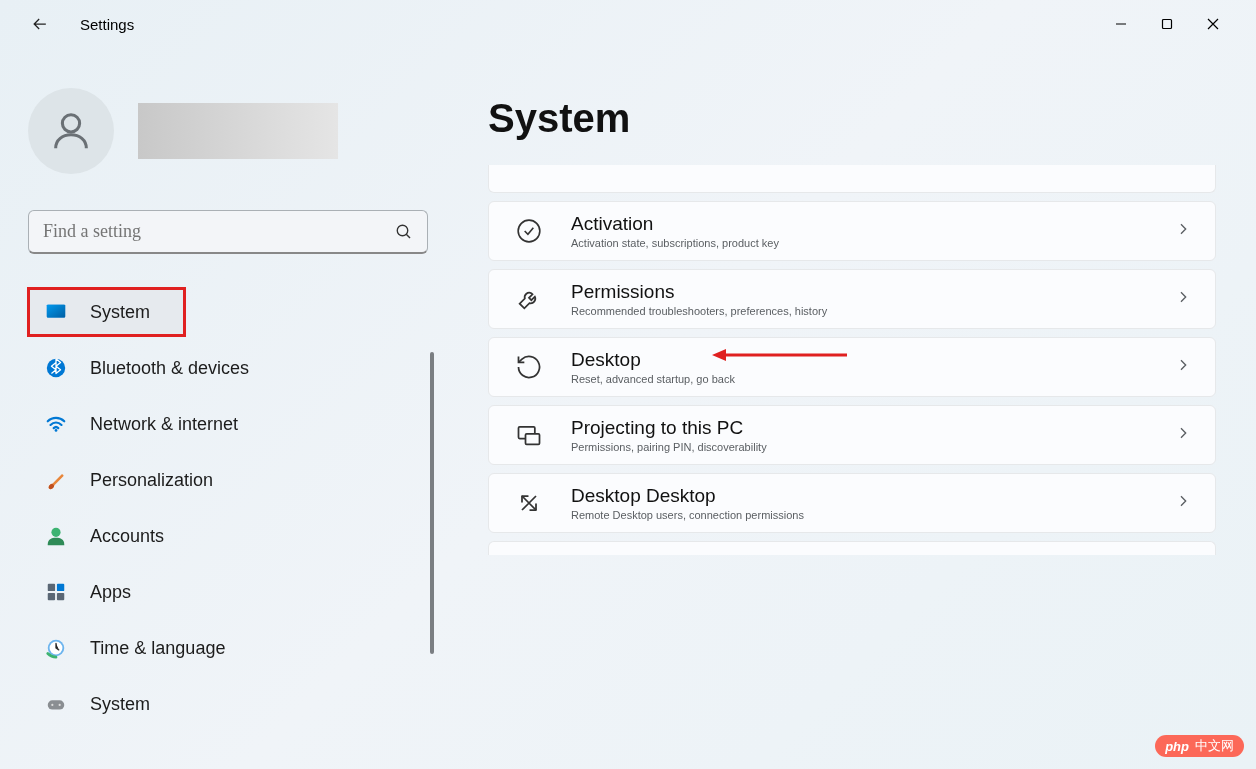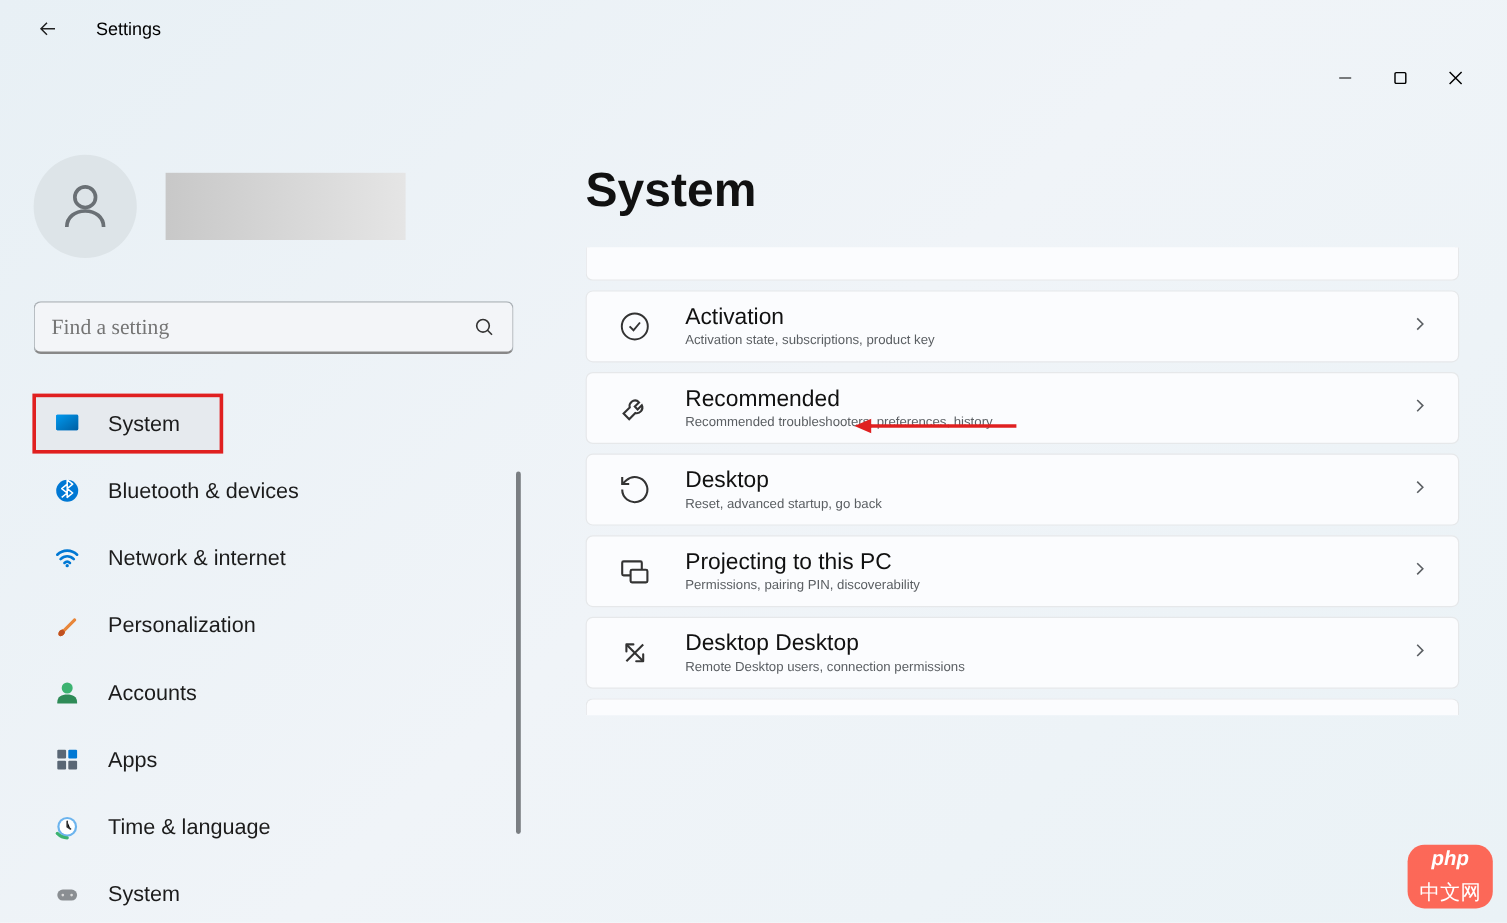--- a/index.html
+++ b/index.html
@@ -14,21 +14,20 @@
       height: 769px;
       overflow: hidden;
       position: relative;
     }
     .titlebar {
       height: 48px;
       display: flex;
       align-items: center;
       justify-content: flex-end;
       padding: 0 20px;
-      margin-top: 41px;
     }
     .titlebar-left {
       position: absolute;
       left: 20px;
       top: 0;
       height: 48px;
       display: flex;
       align-items: center;
       gap: 20px;
     }
@@ -222,23 +221,22 @@
       position: absolute;
       right: 12px;
       bottom: 12px;
       display: flex;
       align-items: center;
       gap: 6px;
       background: rgba(255,80,60,0.85);
       color: white;
       padding: 2px 10px;
       border-radius: 14px;
-      font-size: 17px;
+      font-size: 13px;
       font-weight: 500;
-      flex-direction: column;
     }
   </style>
 </head>
 <body>
 
 <div class="titlebar">
   <div class="titlebar-left">
     <div class="back-btn">
       <svg width="20" height="20" viewBox="0 0 24 24" fill="none" stroke="#222" stroke-width="1.5">
         <path d="M19 12H5M11 18l-6-6 6-6"></path>
@@ -397,21 +395,21 @@
         </span>
       </div>
 
       <div class="card">
         <span class="card-icon">
           <svg width="28" height="28" viewBox="0 0 24 24" fill="none" stroke="#333" stroke-width="1.5">
               <path d="M14 7a4 4 0 0 0-5.6 4.6L4 16l4 4 4.4-4.4A4 4 0 0 0 17 10l-3 3-2-2 3-3z"></path>
             </svg>
         </span>
         <div class="card-text">
-          <div class="card-title">Recommended</div>
+          <div class="card-title">Permissions</div>
           <div class="card-subtitle">Recommended troubleshooters, preferences, history</div>
         </div>
         <span class="chevron">
           <svg width="16" height="16" viewBox="0 0 24 24" fill="none" stroke="currentColor" stroke-width="2">
               <path d="M9 5l7 7-7 7"></path>
             </svg>
         </span>
       </div>
 
       <div class="card">

